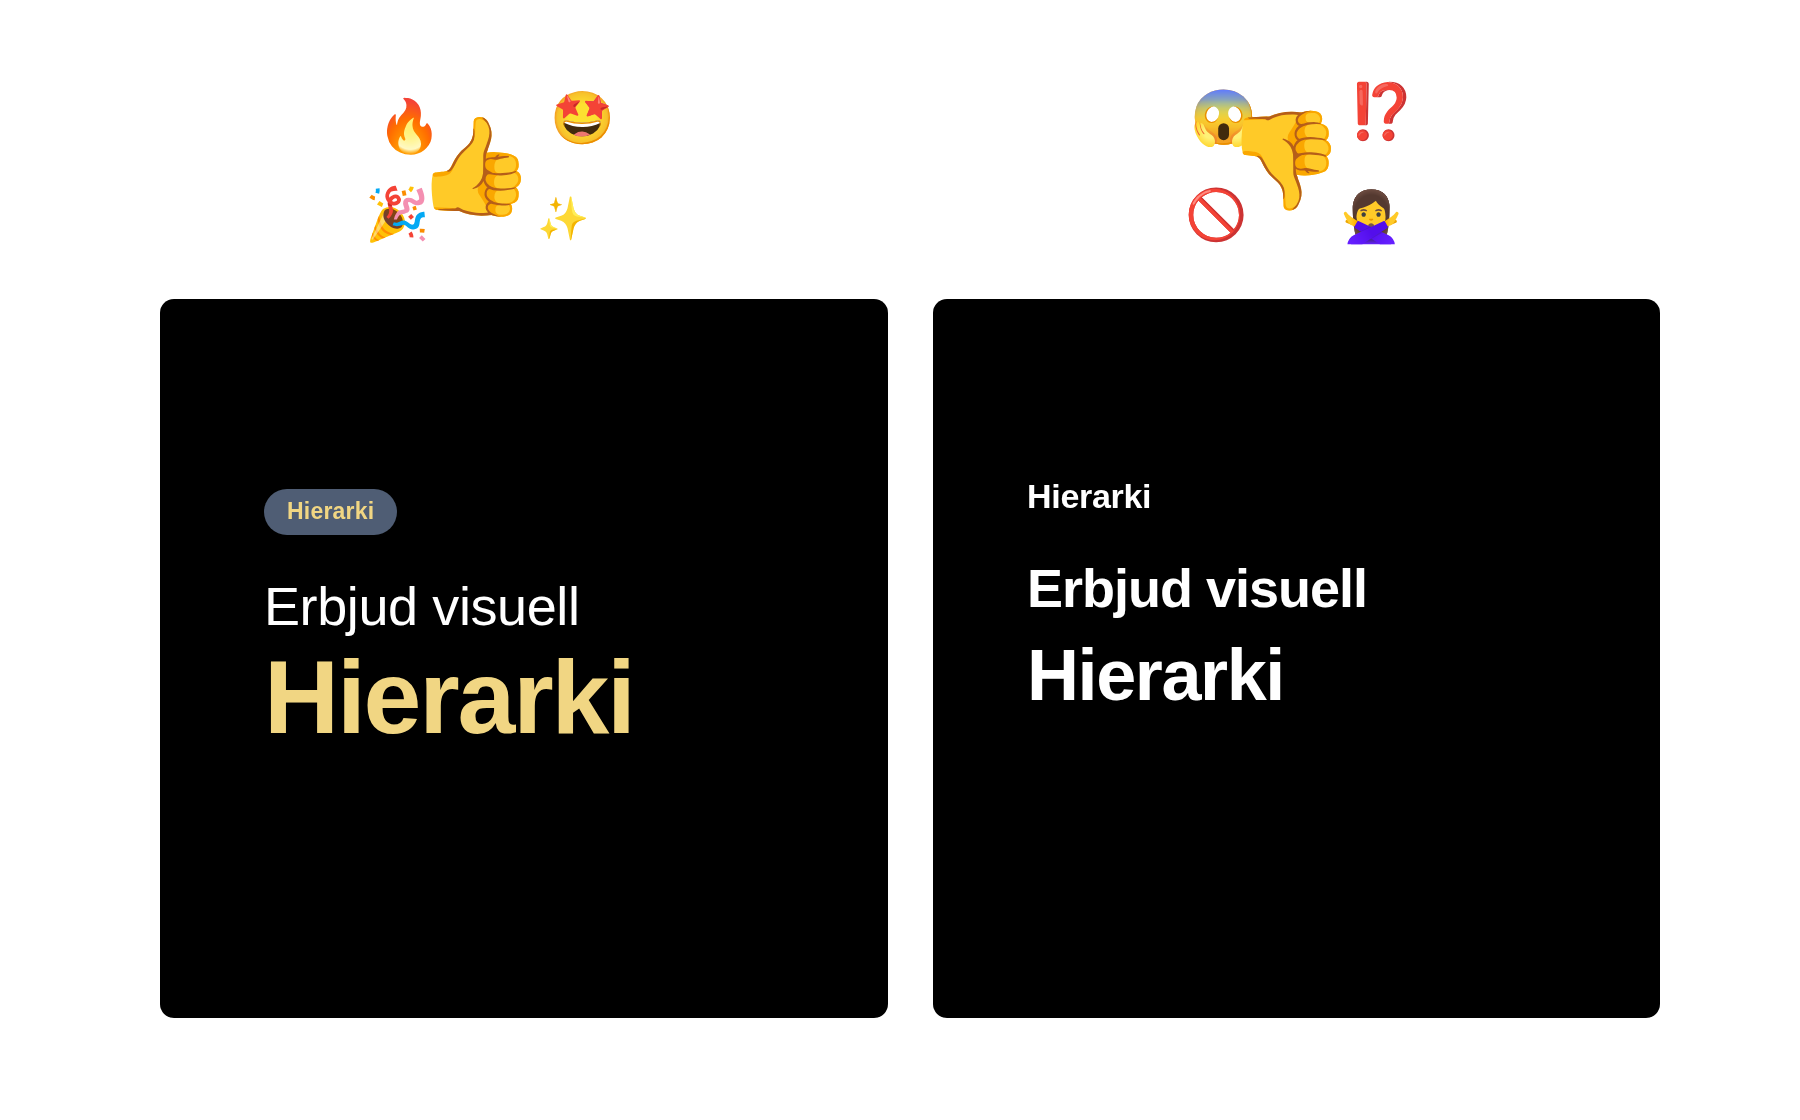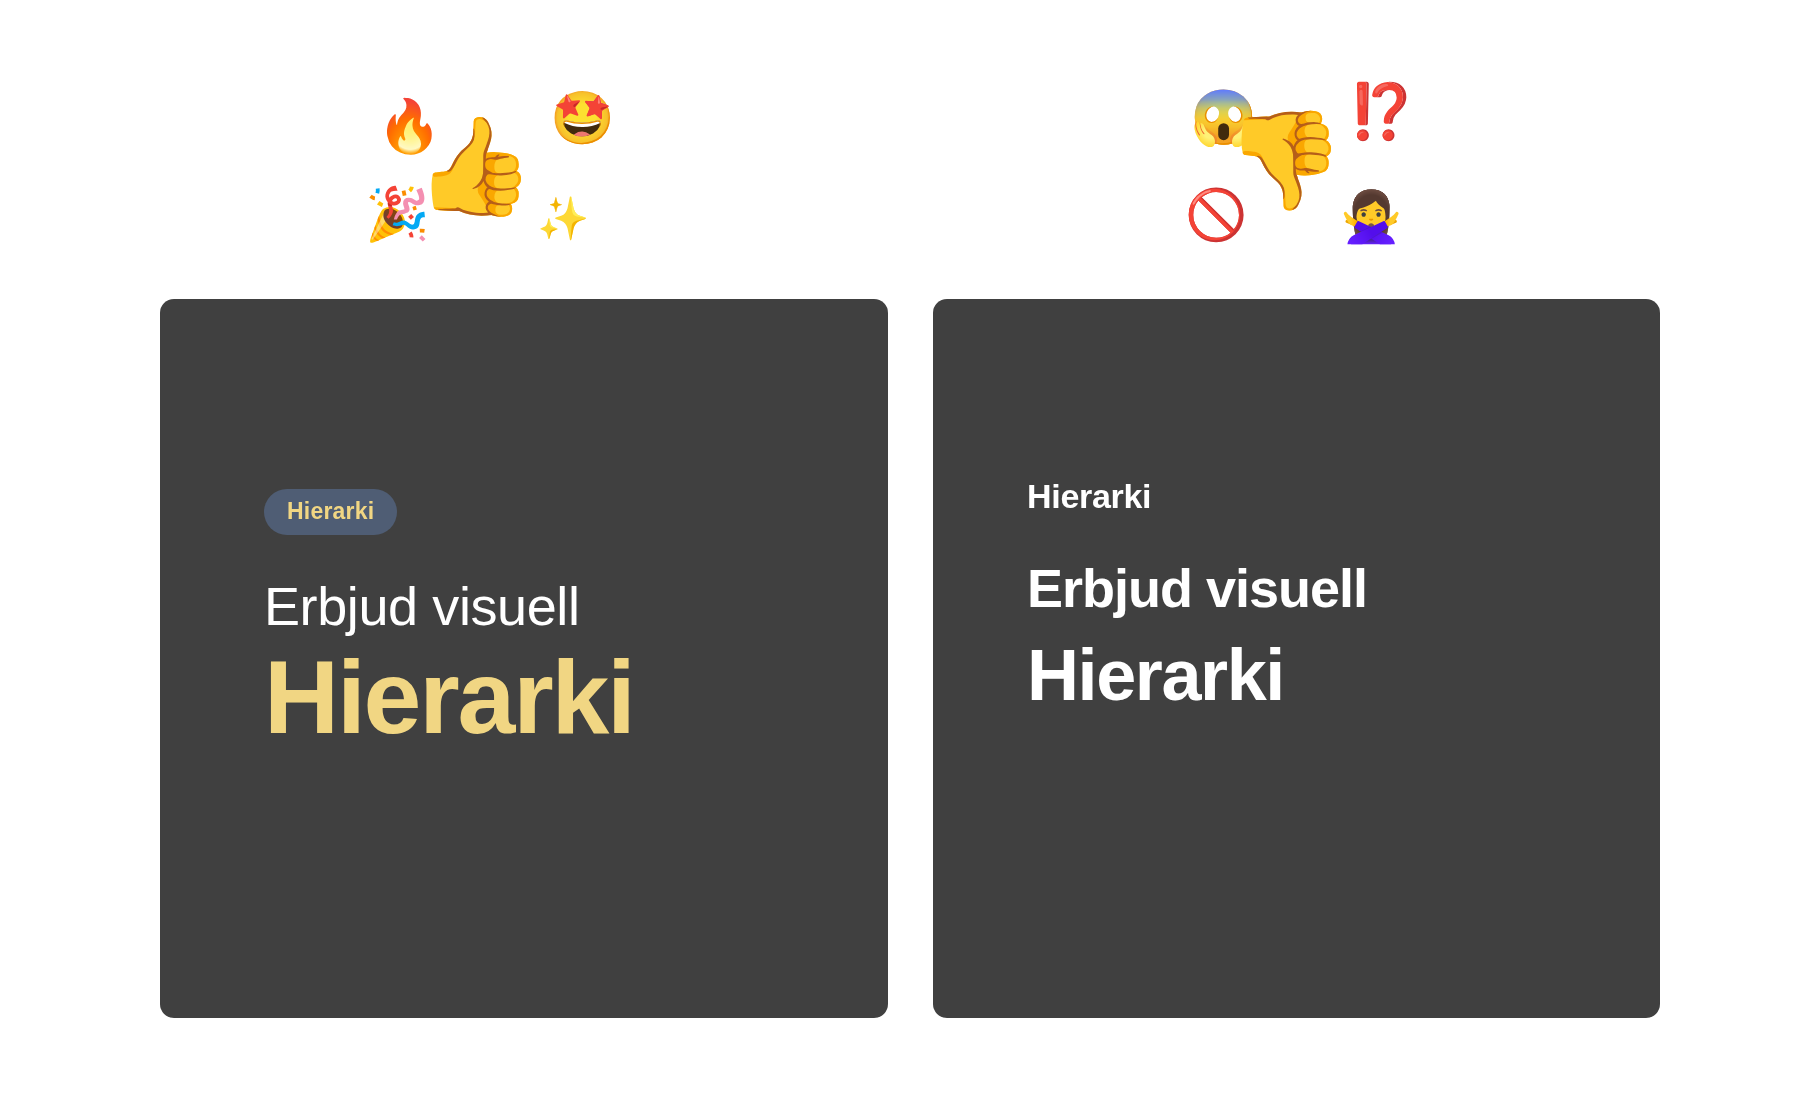--- a/index.html
+++ b/index.html
@@ -45,21 +45,21 @@
   .em-interrobang { left: 183px; top: 22px;  font-size: 54px; }
   .em-thumbsdown  { left: 60px;  top: 50px;  font-size: 96px; }
   .em-prohibited  { left: 20px;  top: 128px; font-size: 50px; }
   .em-nogesture   { left: 175px; top: 130px; font-size: 50px; }
 
   
   .card {
     position: absolute;
     top: 299px;
     height: 719px;
-    background: #404040;
+    background: #000000;
     border-radius: 14px;
     box-sizing: border-box;
     overflow: hidden;
   }
   #card-good { left: 160px; width: 728px; }
   #card-bad  { left: 933px; width: 727px; }
 
   .card-body {
     position: absolute;
     left: 0;

